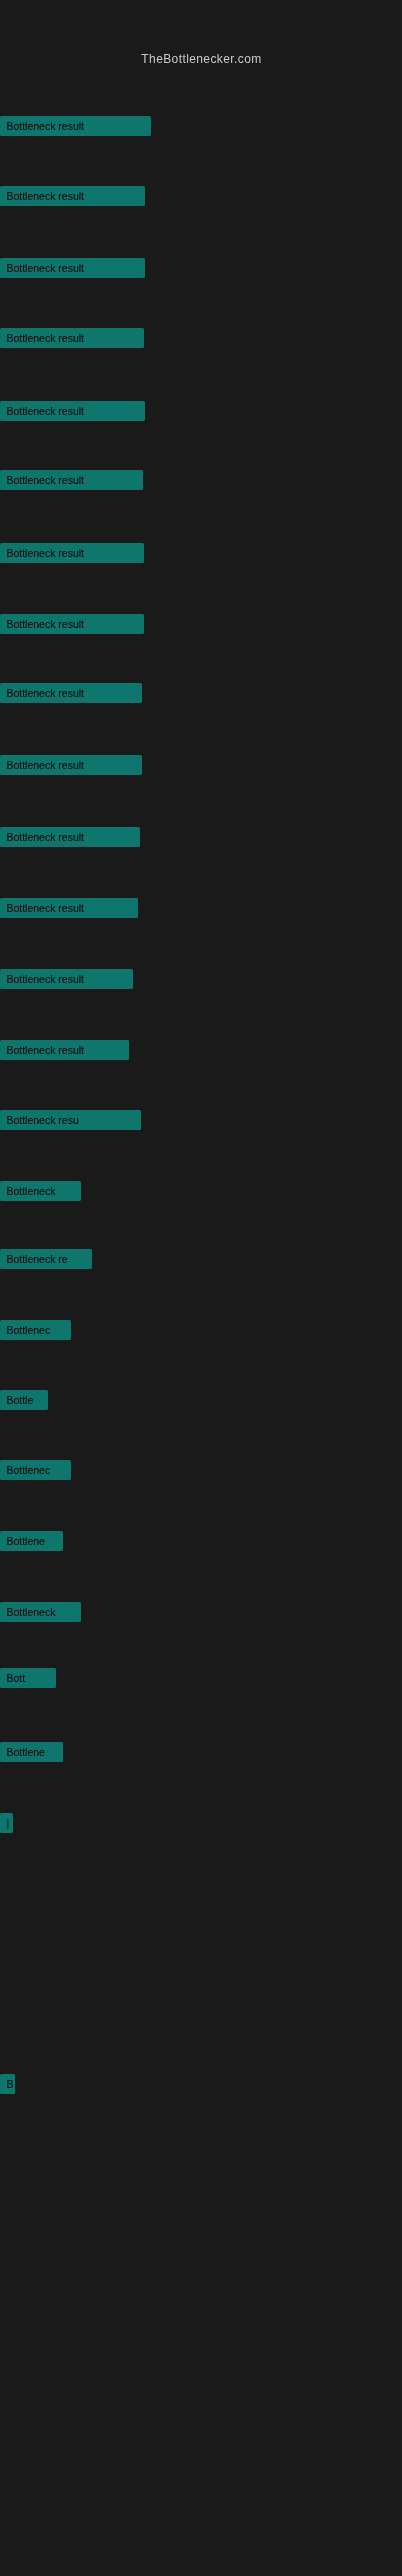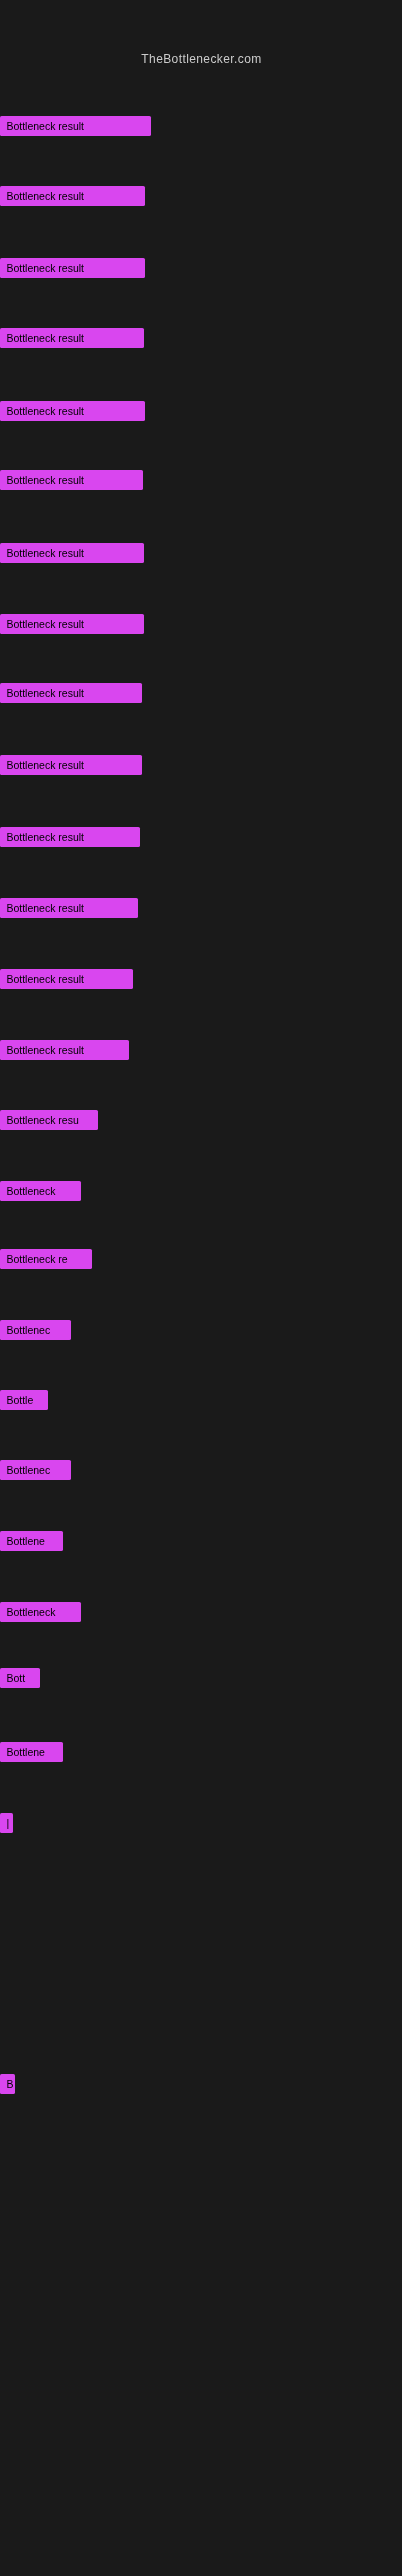--- a/index.html
+++ b/index.html
@@ -18,21 +18,21 @@
       text-align: center;
       color: #cccccc;
       font-size: 12px;
       padding: 6.4px 0 3.2px 0;
       letter-spacing: 0.4px;
       margin-top: 46px;
     }
     .bottleneck-item {
       position: absolute;
       left: 0;
-      background-color: #d946ef;
+      background-color: #0f766e;
       color: #000;
       font-size: 10.5px;
       font-weight: 500;
       padding: 4px 6.4px;
       border-radius: 1.6px;
       white-space: nowrap;
       overflow: hidden;
     }
   </style>
 </head>
@@ -48,26 +48,26 @@
     <div class="bottleneck-item" style="top: 331px; width: 145px;">Bottleneck result</div>
     <div class="bottleneck-item" style="top: 400px; width: 143px;">Bottleneck result</div>
     <div class="bottleneck-item" style="top: 473px; width: 144px;">Bottleneck result</div>
     <div class="bottleneck-item" style="top: 544px; width: 144px;">Bottleneck result</div>
     <div class="bottleneck-item" style="top: 613px; width: 142px;">Bottleneck result</div>
     <div class="bottleneck-item" style="top: 685px; width: 142px;">Bottleneck result</div>
     <div class="bottleneck-item" style="top: 757px; width: 140px;">Bottleneck result</div>
     <div class="bottleneck-item" style="top: 828px; width: 138px;">Bottleneck result</div>
     <div class="bottleneck-item" style="top: 899px; width: 133px;">Bottleneck result</div>
     <div class="bottleneck-item" style="top: 970px; width: 129px;">Bottleneck result</div>
-    <div class="bottleneck-item" style="top: 1040px; width: 98px;">Bottleneck resu</div>
+    <div class="bottleneck-item" style="top: 1040px; width: 141px;">Bottleneck resu</div>
     <div class="bottleneck-item" style="top: 1111px; width: 81px;">Bottleneck</div>
     <div class="bottleneck-item" style="top: 1179px; width: 92px;">Bottleneck re</div>
     <div class="bottleneck-item" style="top: 1250px; width: 71px;">Bottlenec</div>
     <div class="bottleneck-item" style="top: 1320px; width: 48px;">Bottle</div>
     <div class="bottleneck-item" style="top: 1390px; width: 71px;">Bottlenec</div>
     <div class="bottleneck-item" style="top: 1461px; width: 63px;">Bottlene</div>
     <div class="bottleneck-item" style="top: 1532px; width: 81px;">Bottleneck</div>
-    <div class="bottleneck-item" style="top: 1598px; width: 40px;">Bott</div>
+    <div class="bottleneck-item" style="top: 1598px; width: 56px;">Bott</div>
     <div class="bottleneck-item" style="top: 1672px; width: 63px;">Bottlene</div>
     <div class="bottleneck-item" style="top: 1743px; width: 12px;">|</div>
     <div class="bottleneck-item" style="top: 2004px; width: 14.5px;">B</div>
   </div>
 
 
 </body></html>

